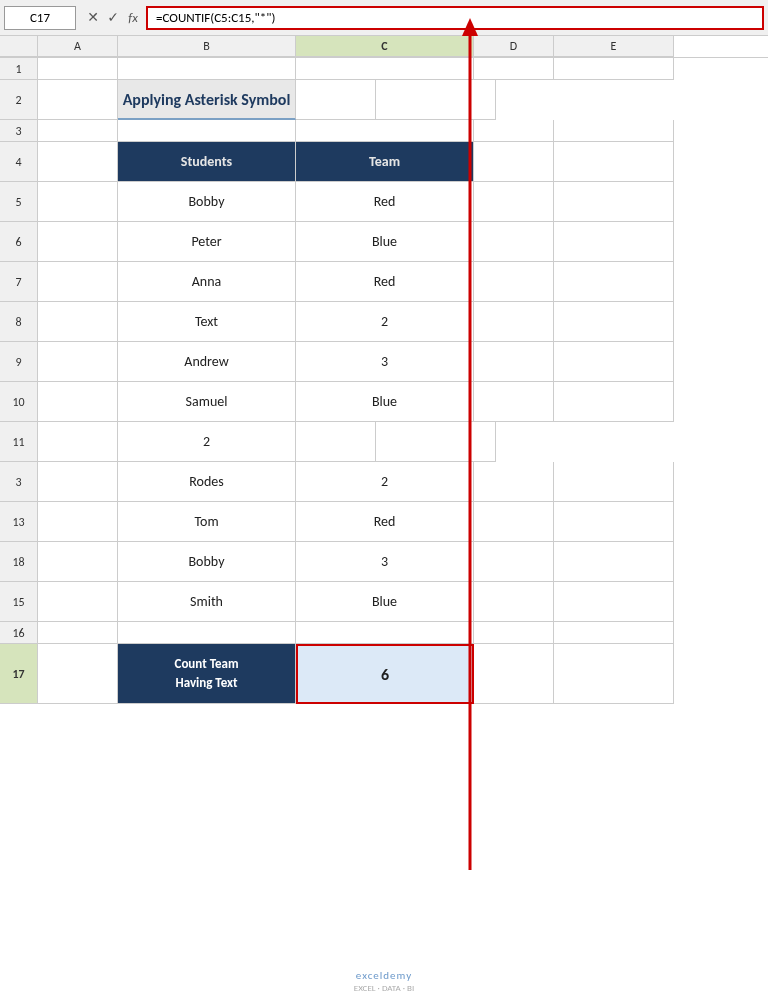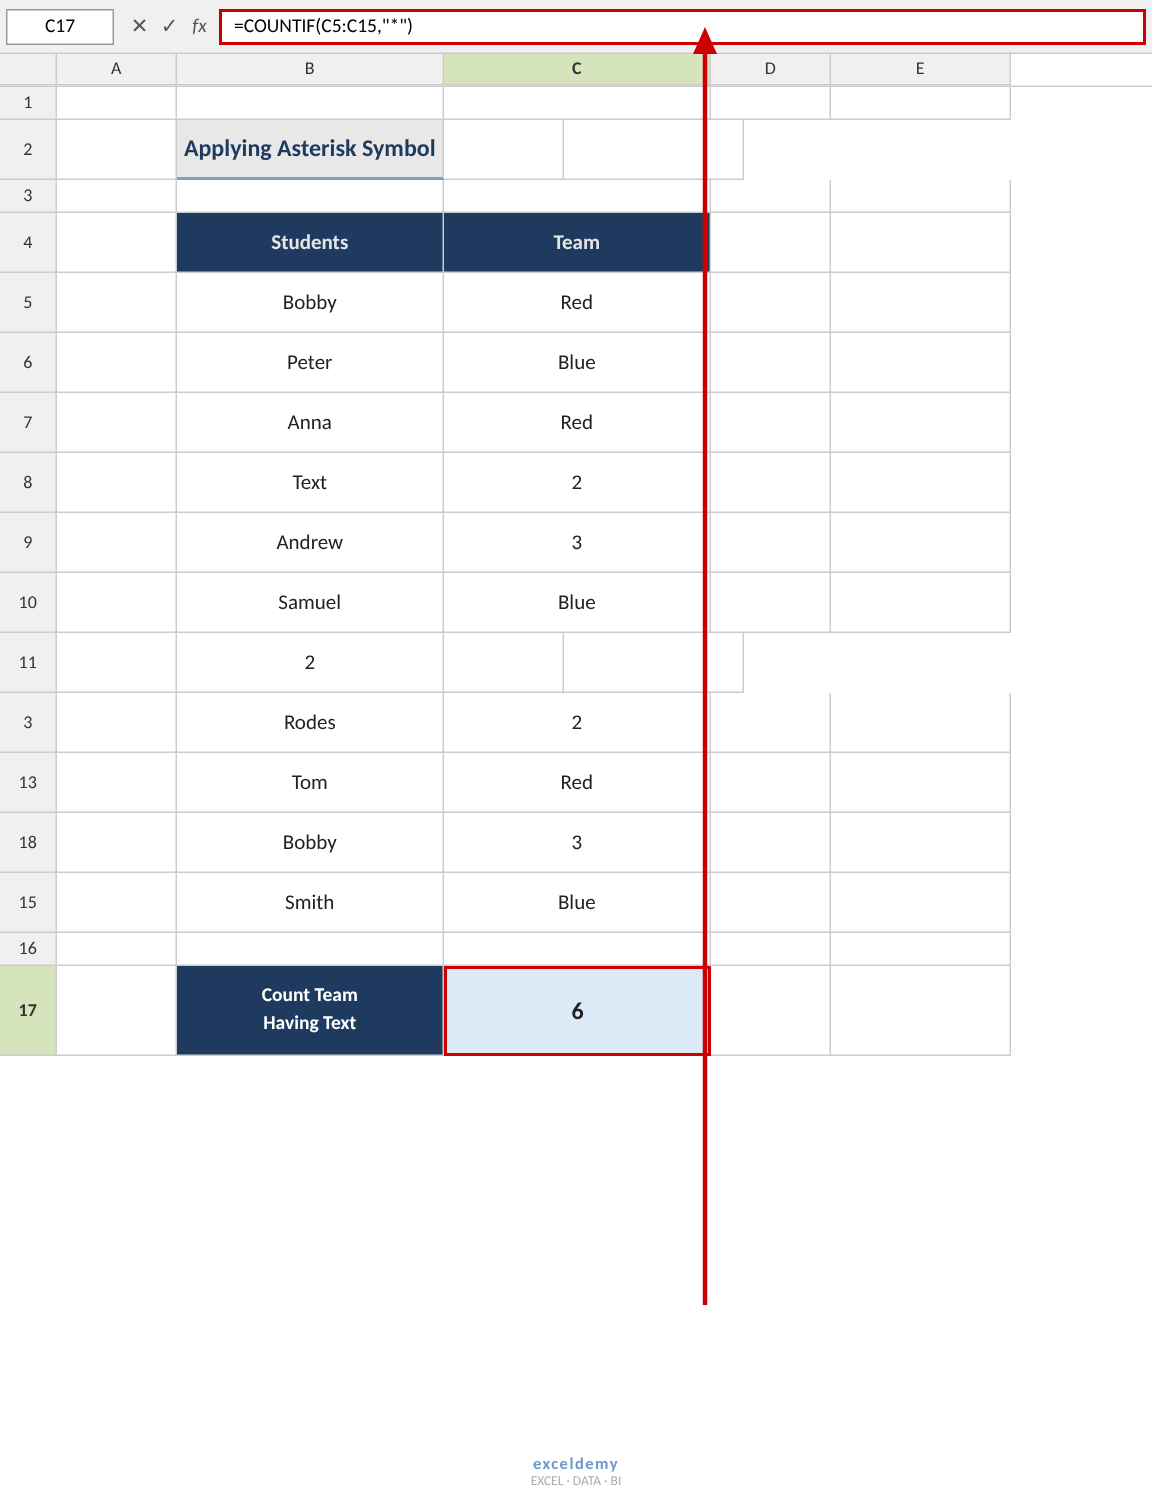--- a/index.html
+++ b/index.html
@@ -180,21 +180,21 @@
       bottom: 8px;
       left: 50%;
       transform: translateX(-50%);
       display: flex;
       flex-direction: column;
       align-items: center;
       opacity: 0.7;
     }
     .watermark-logo {
       font-size: 11px;
-      font-weight: bold;
+      font-weight: normal;
       color: #2e6eb4;
       letter-spacing: 1px;
     }
     .watermark-sub {
       font-size: 9px;
       color: #888;
     }
 
     
     .col-header.col-c-selected {

